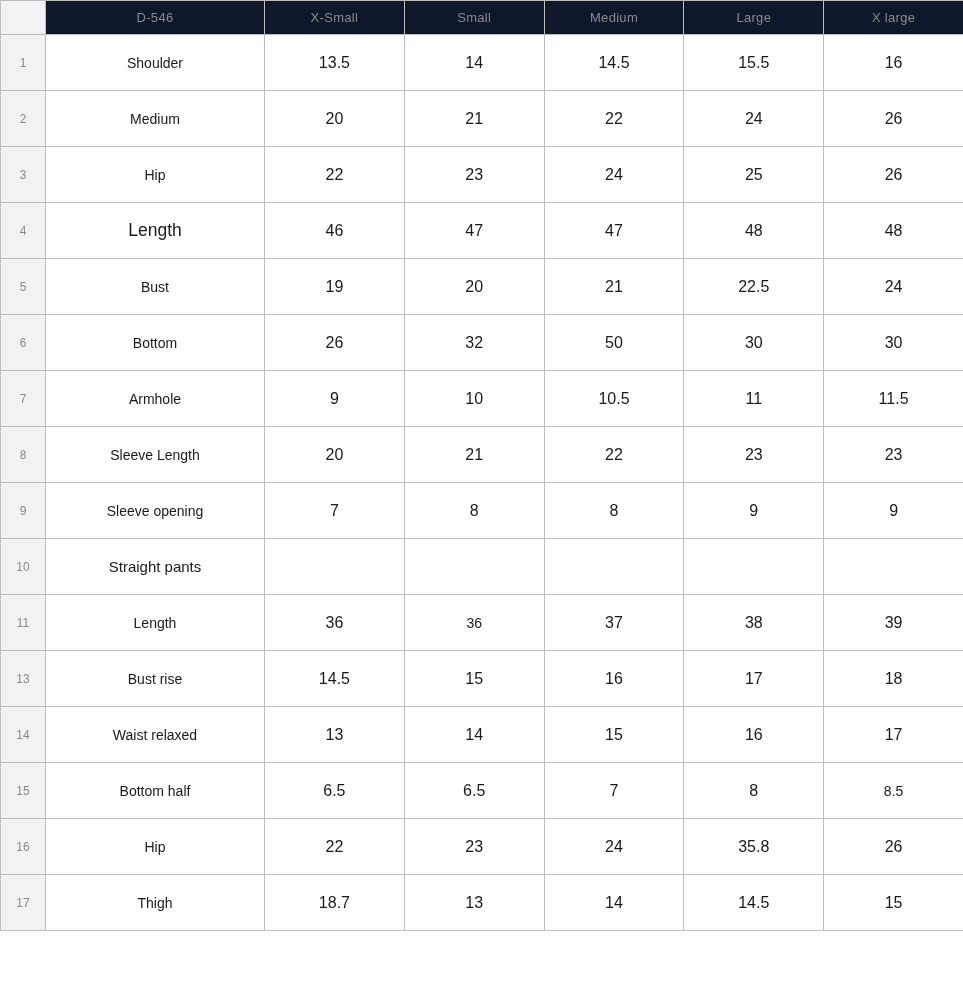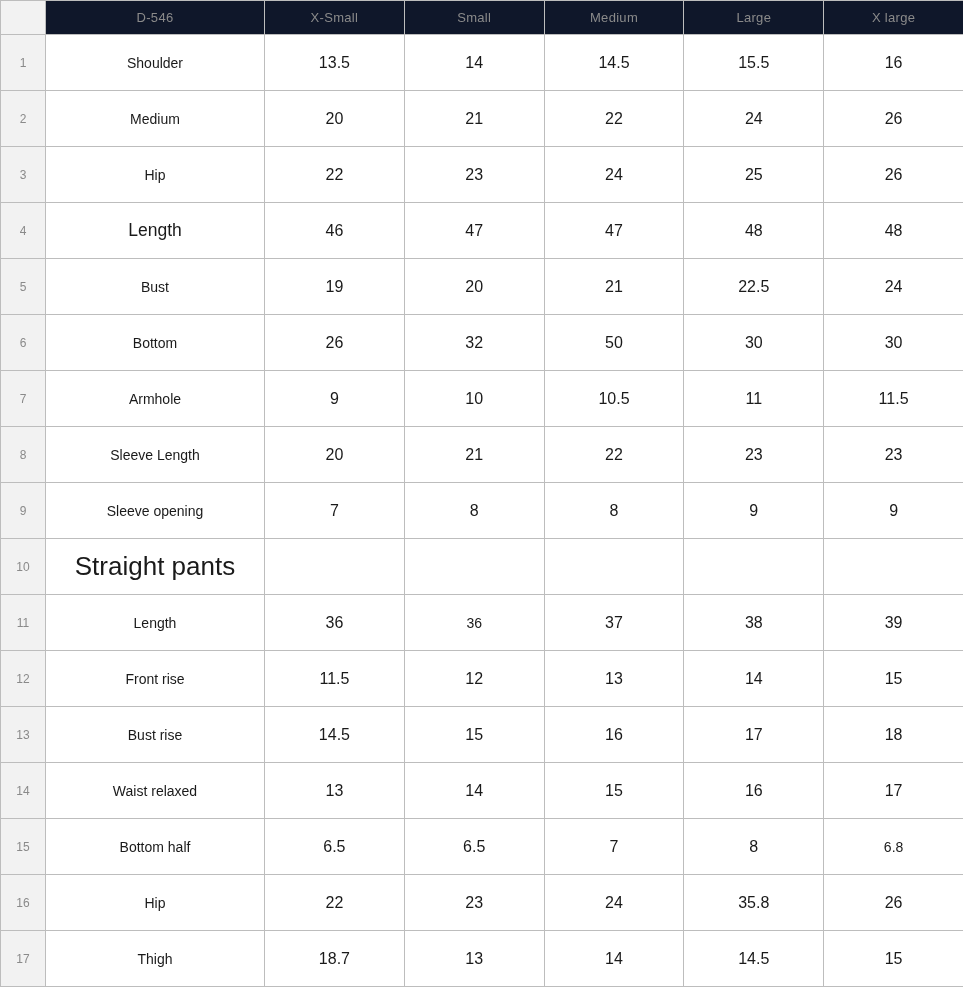--- a/index.html
+++ b/index.html
@@ -32,21 +32,21 @@
       color: #1a1a1a;
       font-size: 16px;
     }
     td.rownum, th.corner {
       background: #f2f2f2;
       color: #8a8a8a;
       font-size: 12px;
     }
     td.label { font-size: 14px; }
     td.label.big { font-size: 17.5px; }
-    td.label.section { font-size: 26px; }
+    td.label.section { font-size: 15px; }
     td.val.small-text { font-size: 14px; }
     col.c0 { width: 45px; }
     col.c1 { width: 219px; }
     col.cv { width: 139.8px; }
   </style>
 </head>
 <body>
 
 <table class="sheet">
   <colgroup>
@@ -163,29 +163,20 @@
       <tr>
         <td class="rownum">11</td>
         <td class="label">Length</td>
         <td class="val">36</td>
         <td class="val small-text">36</td>
         <td class="val">37</td>
         <td class="val">38</td>
         <td class="val">39</td>
       </tr>
       <tr>
-        <td class="rownum">12</td>
-        <td class="label">Front rise</td>
-        <td class="val">11.5</td>
-        <td class="val">12</td>
-        <td class="val">13</td>
-        <td class="val">14</td>
-        <td class="val">15</td>
-      </tr>
-      <tr>
         <td class="rownum">13</td>
         <td class="label">Bust rise</td>
         <td class="val">14.5</td>
         <td class="val">15</td>
         <td class="val">16</td>
         <td class="val">17</td>
         <td class="val">18</td>
       </tr>
       <tr>
         <td class="rownum">14</td>
@@ -196,21 +187,21 @@
         <td class="val">16</td>
         <td class="val">17</td>
       </tr>
       <tr>
         <td class="rownum">15</td>
         <td class="label">Bottom half</td>
         <td class="val">6.5</td>
         <td class="val">6.5</td>
         <td class="val">7</td>
         <td class="val">8</td>
-        <td class="val small-text">6.8</td>
+        <td class="val small-text">8.5</td>
       </tr>
       <tr>
         <td class="rownum">16</td>
         <td class="label">Hip</td>
         <td class="val">22</td>
         <td class="val">23</td>
         <td class="val">24</td>
         <td class="val">35.8</td>
         <td class="val">26</td>
       </tr>

